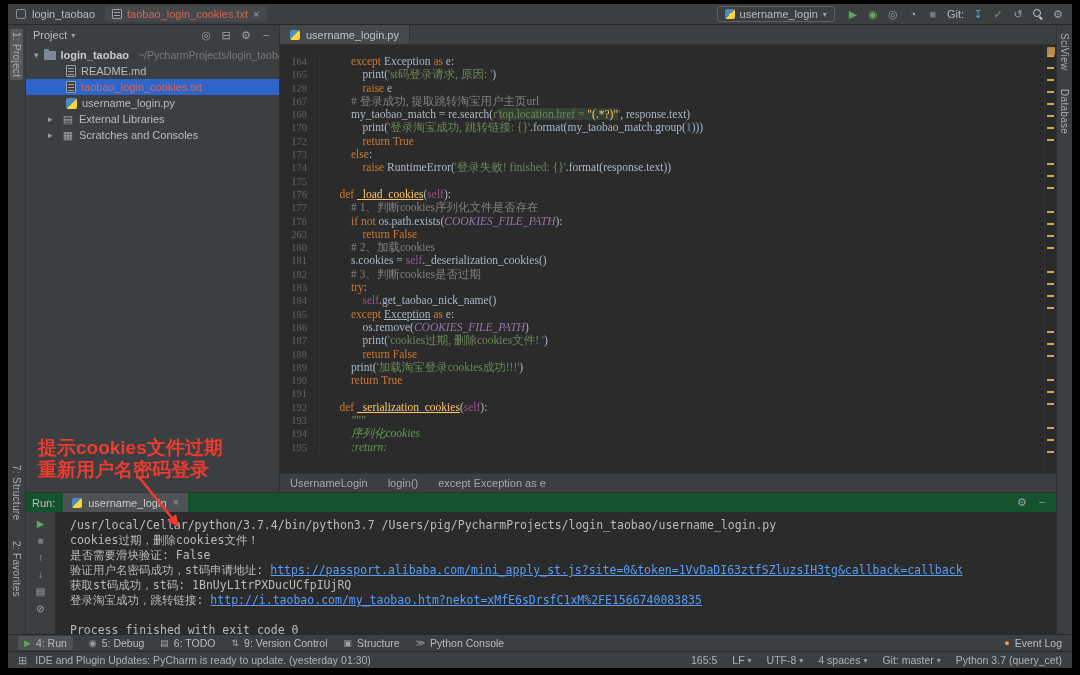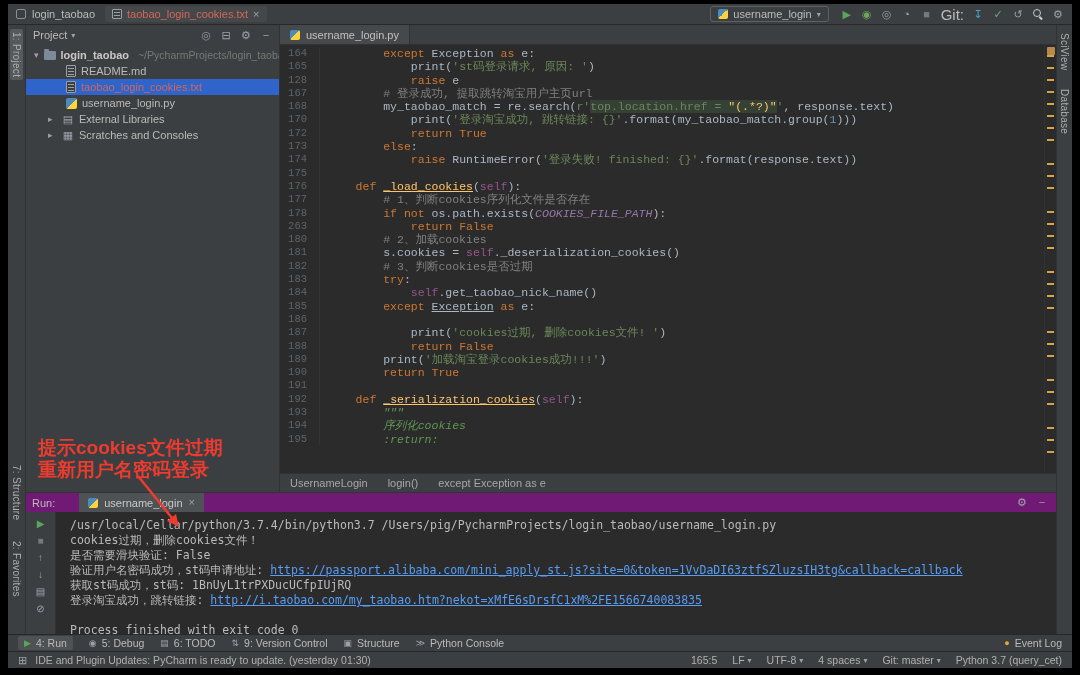--- a/index.html
+++ b/index.html
@@ -12,21 +12,21 @@
   .win-icon{width:10px;height:10px;border:1px solid #8a8f93;border-radius:2px;display:inline-block}
   .tb-title{color:#bbb;margin-right:4px}
   .top-tab{display:flex;align-items:center;gap:5px;background:#45484a;border-radius:3px;padding:2px 7px}
   .top-tab-label{color:#d1675a}
   .close-x{color:#9da0a8;font-size:11px;line-height:1}
   .tb-spacer{flex:1}
   .run-config{display:flex;align-items:center;gap:5px;border:1px solid #5e6163;border-radius:3px;padding:1px 7px;color:#bbb;margin-right:6px}
   .chev{font-size:8px;color:#9da0a8}
   .tb-actions,.ph-actions,.rh-actions{display:flex;align-items:center;gap:8px}
   .icon{font-size:11px;line-height:1;color:#9da0a8;display:inline-flex;align-items:center;justify-content:center;min-width:12px}
-  .tb-label{color:#bbb;font-size:15px}
+  .tb-label{color:#bbb;font-size:11px}
   .shape-magnifier{position:relative;width:12px;height:12px}
   .shape-magnifier::before{content:"";position:absolute;left:1px;top:1px;width:6px;height:6px;border:1.5px solid #c8cacc;border-radius:50%}
   .shape-magnifier::after{content:"";position:absolute;left:8px;top:8px;width:4px;height:1.6px;background:#c8cacc;transform:rotate(45deg);transform-origin:0 0}
 
   
   .main{position:absolute;top:21px;left:0;right:0;bottom:34px}
   .stripe-left{position:absolute;left:0;top:0;bottom:0;width:18px;background:#3c3f41;border-right:1px solid #323232}
   .stripe-right{position:absolute;right:0;top:0;bottom:0;width:16px;background:#3c3f41;border-left:1px solid #323232}
   .vlabel{position:absolute;left:3px;writing-mode:vertical-rl;font-size:10px;color:#adadad;white-space:nowrap;letter-spacing:.3px}
   .vlabel.active{background:#55595c;border-radius:2px;padding:3px 1px;left:2px}
@@ -54,21 +54,21 @@
   .fic{width:10px;height:12px;display:inline-block;position:relative;flex:0 0 auto}
   .fic-md,.fic-txt{border:1px solid #9aa0a6;border-radius:1px;background:#3c3f41}
   .fic-md::after,.fic-txt::after{content:"";position:absolute;left:1px;right:1px;top:2px;height:7px;background:repeating-linear-gradient(to bottom,#9aa0a6 0 1px,transparent 1px 3px)}
   .fic-py{width:11px;height:11px;border-radius:2px;background:linear-gradient(135deg,#4b8bbe 50%,#ffd43b 50%)}
   .fic.small{width:10px;height:10px}
 
   
   .editor{position:absolute;left:272px;right:16px;top:0;height:467px;background:#2b2b2b}
   .tabbar{position:absolute;top:0;left:0;right:0;height:20px;background:#3c3f41;border-bottom:1px solid #323232;display:flex}
   .etab{display:flex;align-items:center;gap:6px;background:#46494b;padding:0 10px;font-size:11px;color:#c0c0c0;border-right:1px solid #323232}
-  .code-area{position:absolute;top:20px;left:0;right:12px;bottom:19px;overflow:hidden;font-family:Liberation Mono, monospace;font-size:11.5px;line-height:13.3px;padding-top:2px}
+  .code-area{position:absolute;top:20px;left:0;right:12px;bottom:19px;overflow:hidden;font-family:Liberation Serif, serif;font-size:11.5px;line-height:13.3px;padding-top:10px}
   .code-line{display:flex}
   .gut{flex:0 0 40px;text-align:right;padding-right:12px;color:#606366;border-right:1px solid #313335;font-size:10.5px}
   .ct{padding-left:8px;white-space:pre;color:#a9b7c6}
   .tk-d{color:#a9b7c6}
   .tk-k{color:#cc7832}
   .tk-s{color:#6a8759}
   .tk-c{color:#808080}
   .tk-sf{color:#94558d}
   .tk-fnu{color:#ffc66b;text-decoration:underline}
   .tk-cst{color:#9876aa;font-style:italic}
@@ -78,21 +78,21 @@
   .tk-rxo{color:#ffc66b;background:#364135}
   .tk-u{color:#a9b7c6;text-decoration:underline}
   .scroll-stripe{position:absolute;top:20px;right:0;bottom:19px;width:12px;background:#2b2b2b;border-left:1px solid #323232}
   .tick{position:absolute;left:2px;width:7px;height:2px;background:#d4a445}
   .stripe-ind{position:absolute;top:2px;left:2px;width:8px;height:8px;background:#b9894c;border-radius:1px}
   .crumbs{position:absolute;left:0;right:0;bottom:0;height:19px;background:#3c3f41;border-top:1px solid #323232;display:flex;align-items:center;padding-left:10px;font-size:11px;color:#a7a7a7}
   .crumbs span{margin-right:20px}
 
   
   .run-panel{position:absolute;left:18px;right:16px;top:467px;bottom:0;background:#2b2b2b;border-top:1px solid #323232}
-  .run-header{height:19px;background:#701a75;display:flex;align-items:center;padding:0 8px 0 6px;font-size:11px;gap:24px}
+  .run-header{height:19px;background:#14532d;display:flex;align-items:center;padding:0 8px 0 6px;font-size:11px;gap:8px}
   .run-label{color:#bbb}
   .rtab{display:flex;align-items:center;gap:6px;background:#4e5254;height:19px;padding:0 9px;color:#c9c9c9}
   .run-tools{position:absolute;left:0;top:19px;bottom:0;width:30px;background:#3c3f41;border-right:1px solid #323232;display:flex;flex-direction:column;align-items:center;padding-top:7px;gap:7px}
   .run-tools .icon{font-size:10px}
   .console{position:absolute;left:30px;top:19px;right:0;bottom:0;padding:6px 8px 0 14px;font-family:"DejaVu Sans Mono","Liberation Mono",monospace;font-size:11.5px;line-height:15px;color:#bbbbbb;overflow:hidden}
   .cline{white-space:pre}
   .cs-t{color:#bbbbbb}
   .cs-l{color:#589df6;text-decoration:underline}
 
   
@@ -279,20 +279,21 @@
           <div class="code-line">
             <span class="gut">184</span>
             <span class="ct"><span class="tk-d">            </span><span class="tk-sf">self</span><span class="tk-d">.get_taobao_nick_name()</span></span>
           </div>
           <div class="code-line">
             <span class="gut">185</span>
             <span class="ct"><span class="tk-d">        </span><span class="tk-k">except</span><span class="tk-d"> </span><span class="tk-u">Exception</span><span class="tk-d"> </span><span class="tk-k">as</span><span class="tk-d"> e:</span></span>
           </div>
           <div class="code-line">
             <span class="gut">186</span>
+            <span class="ct"><span class="tk-d">            os.remove(</span><span class="tk-cst">COOKIES_FILE_PATH</span><span class="tk-d">)</span></span>
           </div>
           <div class="code-line">
             <span class="gut">187</span>
             <span class="ct"><span class="tk-d">            print(</span><span class="tk-s">'cookies过期, 删除cookies文件! '</span><span class="tk-d">)</span></span>
           </div>
           <div class="code-line">
             <span class="gut">188</span>
             <span class="ct"><span class="tk-d">            </span><span class="tk-k">return</span><span class="tk-d"> </span><span class="tk-k">False</span></span>
           </div>
           <div class="code-line">

